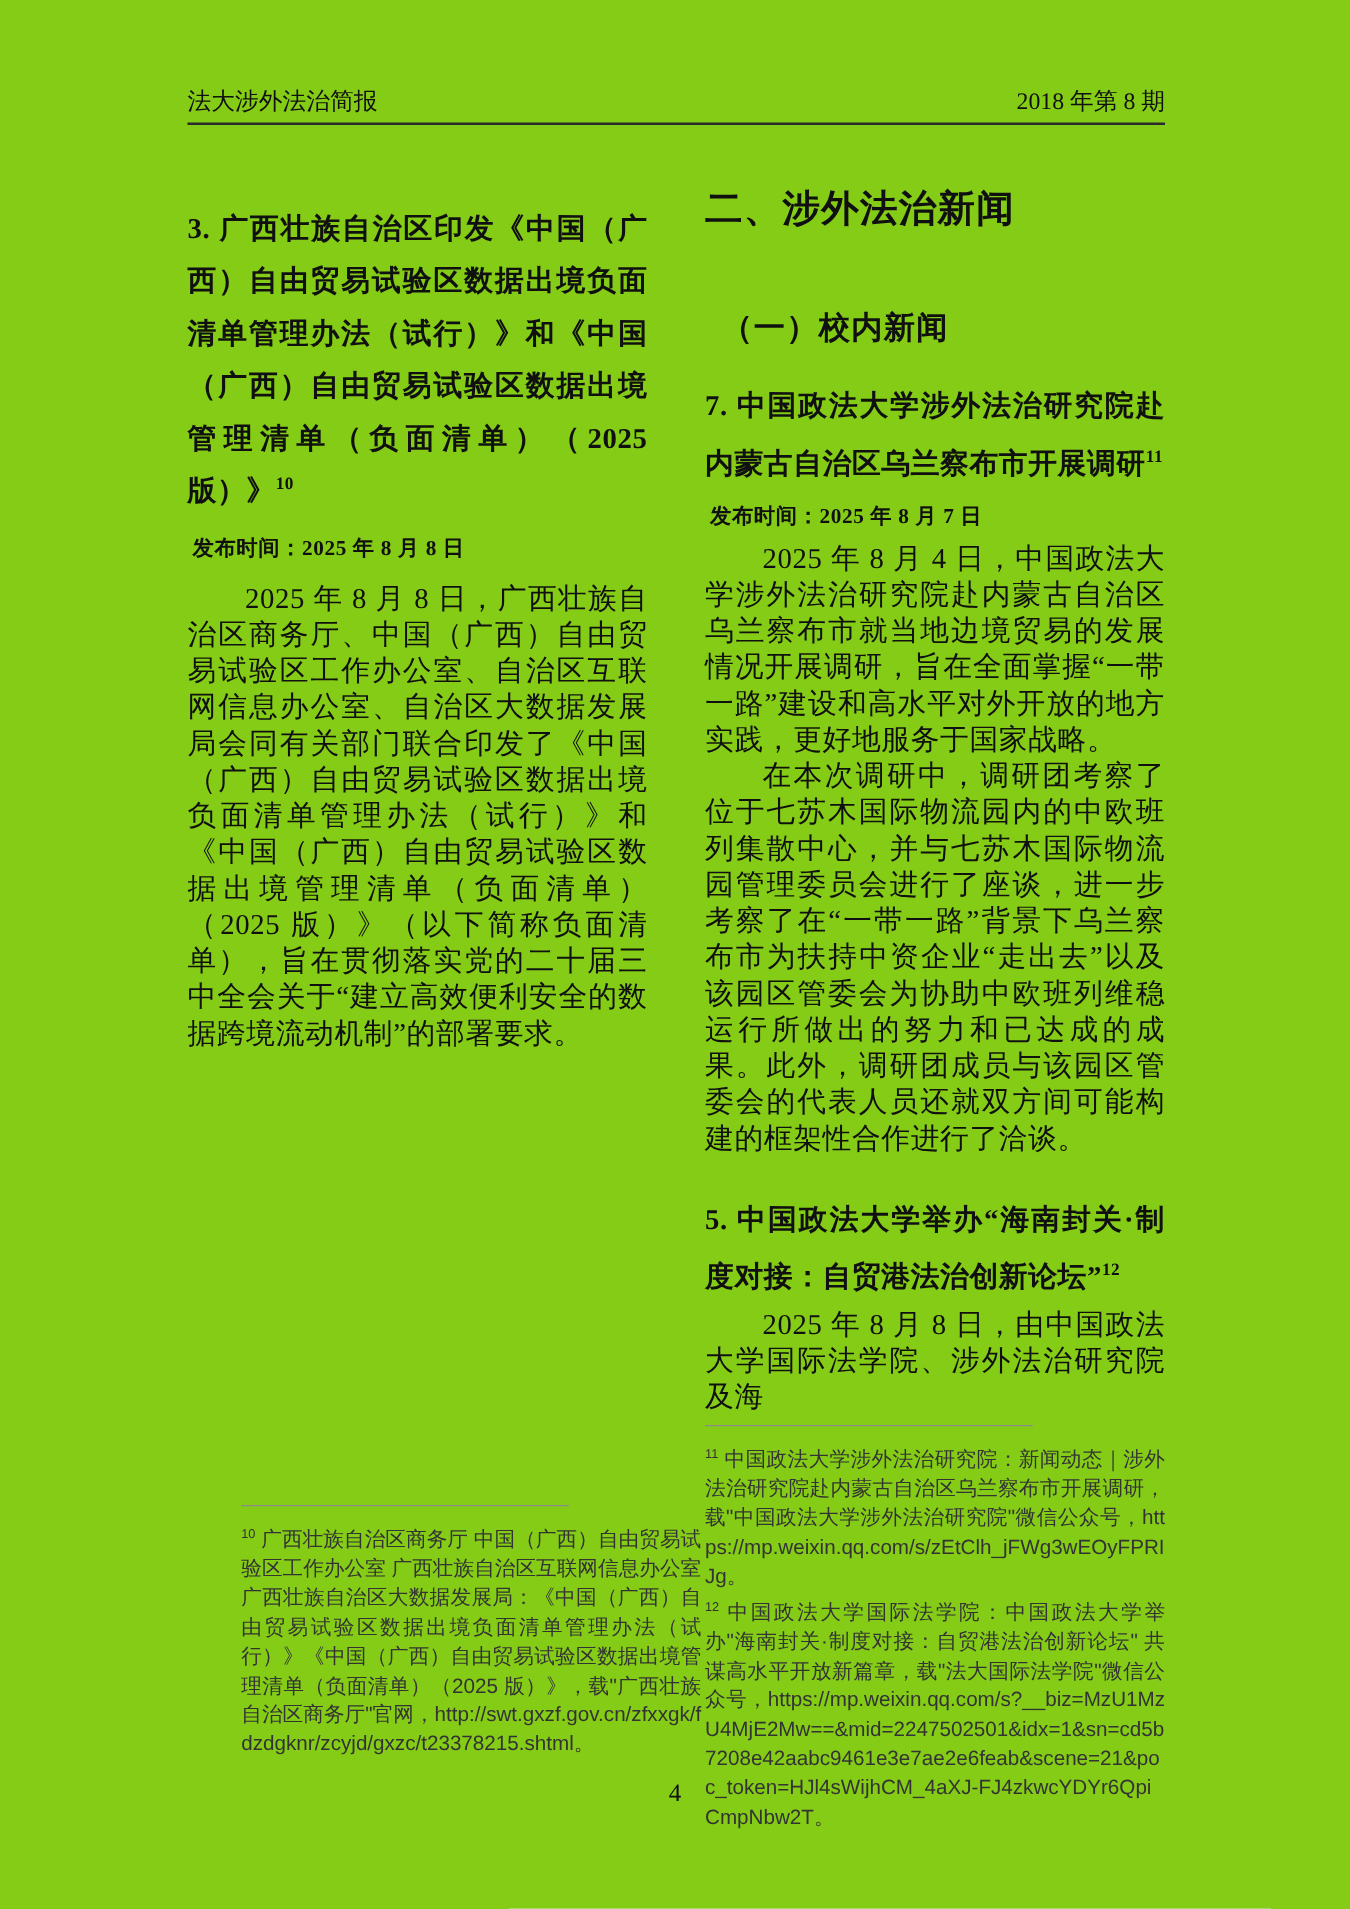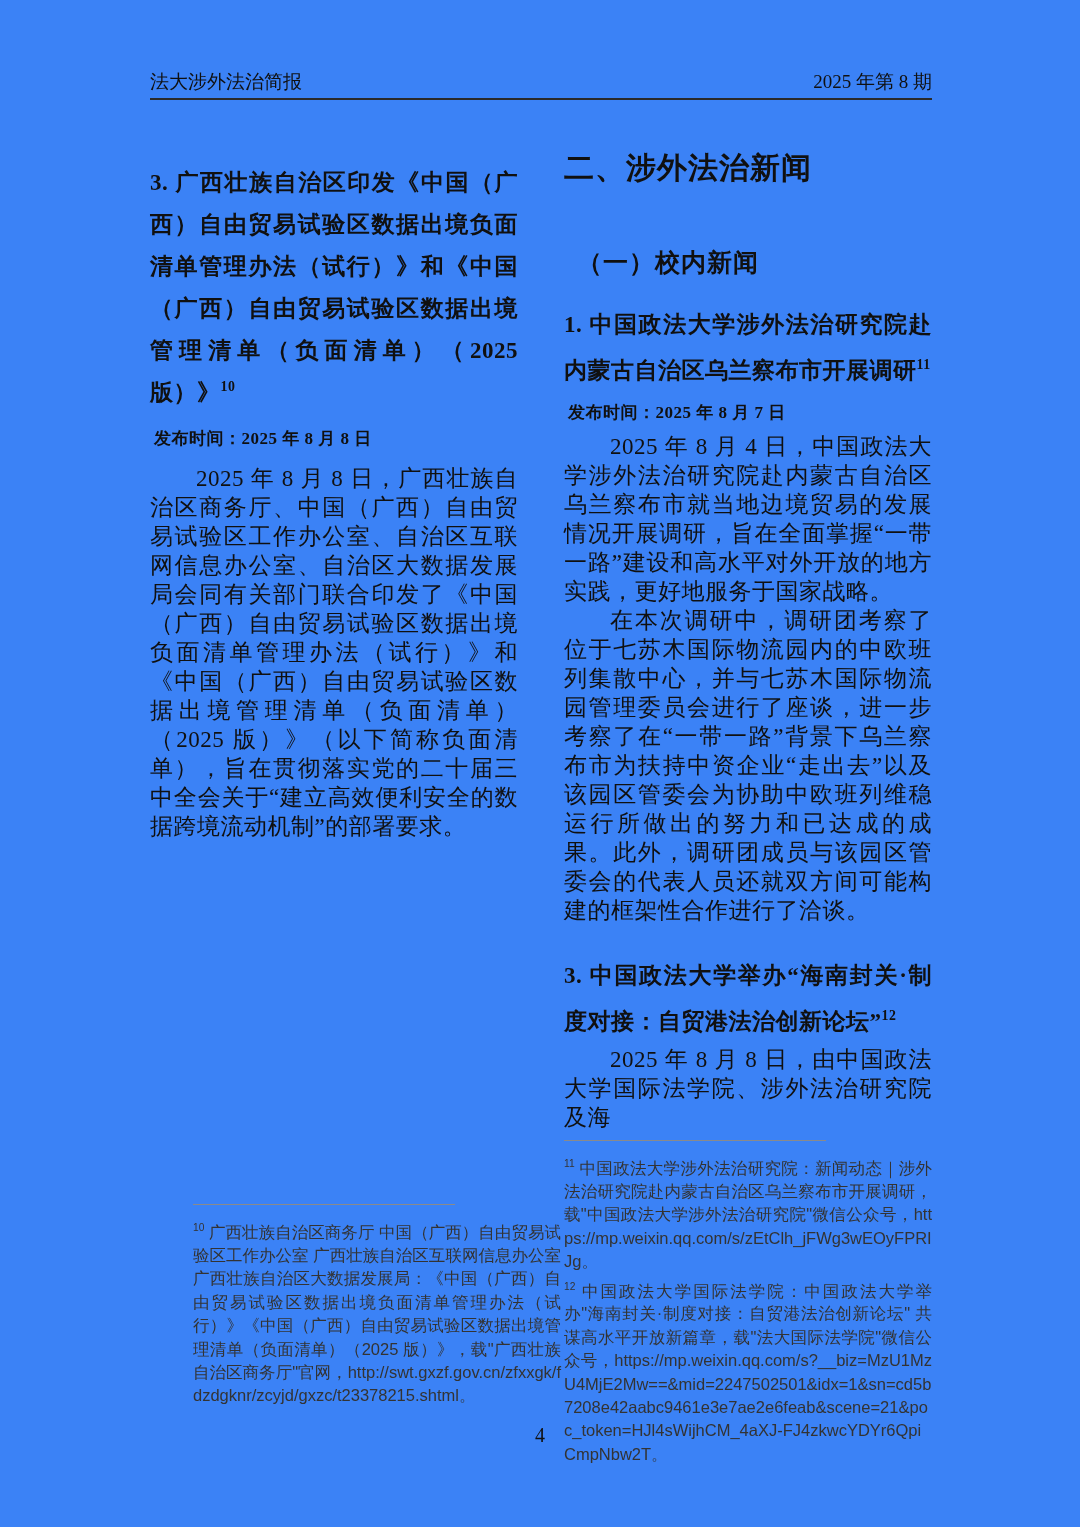--- a/index.html
+++ b/index.html
@@ -1,20 +1,20 @@
 <!DOCTYPE html>
 <html><head>
 <meta charset="utf-8">
 <style>
   html,body { margin:0; padding:0; background:#e8e8e8; }
   .page {
     position:relative;
     width:1080px; height:1527px;
     margin:0 auto;
-    background:#3b82f6;
+    background:#84cc16;
     color:#101010;
     font-family:"Liberation Serif","DejaVu Serif",serif;
     overflow:hidden;
   }
   
   .header {
     position:absolute; top:70px; left:150px; width:782px;
     display:flex; justify-content:space-between; align-items:flex-end;
     font-size:19px; line-height:24px;
     border-bottom:2px solid #2a2a2a;
@@ -94,21 +94,21 @@
     text-align:center; font-size:20px;
   }
 </style>
 </head>
 <body>
 
 <div class="page">
 
   <div class="header">
     <span>法大涉外法治简报</span>
-    <span>2025 年第 8 期</span>
+    <span>2018 年第 8 期</span>
   </div>
 
   <div class="columns">
 
     <div class="col">
 
       <p class="item-title mt34"><span>3. 广西壮族自治区印发《中国（广西）自由贸易试验区数据出境负面清单管理办法（试行）》和《中国（广西）自由贸易试验区数据出境管理清单（负面清单）（2025 版）》</span><sup class="fn-ref">10</sup></p>
 
       <p class="date-line">发布时间：2025 年 8 月 8 日</p>
 
@@ -119,29 +119,29 @@
         <div class="fn-sep"></div>
         <p class="fn-item"><sup>10</sup> <span>广西壮族自治区商务厅 中国（广西）自由贸易试验区工作办公室 广西壮族自治区互联网信息办公室 广西壮族自治区大数据发展局：《中国（广西）自由贸易试验区数据出境负面清单管理办法（试行）》《中国（广西）自由贸易试验区数据出境管理清单（负面清单）（2025 版）》，载"广西壮族自治区商务厅"官网，http://swt.gxzf.gov.cn/zfxxgk/fdzdgknr/zcyjd/gxzc/t23378215.shtml。</span></p>
       </div>
     </div>
 
     <div class="col">
       <h2 class="section-title mt20">二、涉外法治新闻</h2>
 
       <h3 class="subsection-title mt58">（一）校内新闻</h3>
 
-      <p class="item-title rc-title mt22"><span>1. 中国政法大学涉外法治研究院赴内蒙古自治区乌兰察布市开展调研</span><sup class="fn-ref">11</sup></p>
+      <p class="item-title rc-title mt22"><span>7. 中国政法大学涉外法治研究院赴内蒙古自治区乌兰察布市开展调研</span><sup class="fn-ref">11</sup></p>
 
       <p class="date-line date-line-tight">发布时间：2025 年 8 月 7 日</p>
 
       <p class="body-text indent">2025 年 8 月 4 日，中国政法大学涉外法治研究院赴内蒙古自治区乌兰察布市就当地边境贸易的发展情况开展调研，旨在全面掌握“一带一路”建设和高水平对外开放的地方实践，更好地服务于国家战略。</p>
 
       <p class="body-text indent">在本次调研中，调研团考察了位于七苏木国际物流园内的中欧班列集散中心，并与七苏木国际物流园管理委员会进行了座谈，进一步考察了在“一带一路”背景下乌兰察布市为扶持中资企业“走出去”以及该园区管委会为协助中欧班列维稳运行所做出的努力和已达成的成果。此外，调研团成员与该园区管委会的代表人员还就双方间可能构建的框架性合作进行了洽谈。</p>
 
-      <p class="item-title rc-title mt28"><span>3. 中国政法大学举办“海南封关·制度对接：自贸港法治创新论坛”</span><sup class="fn-ref">12</sup></p>
+      <p class="item-title rc-title mt28"><span>5. 中国政法大学举办“海南封关·制度对接：自贸港法治创新论坛”</span><sup class="fn-ref">12</sup></p>
 
 
       <p class="body-text indent">2025 年 8 月 8 日，由中国政法大学国际法学院、涉外法治研究院及海</p>
 
       <div class="footnotes fn-right">
         <div class="fn-sep"></div>
         <p class="fn-item"><sup>11</sup> <span>中国政法大学涉外法治研究院：新闻动态｜涉外法治研究院赴内蒙古自治区乌兰察布市开展调研，载"中国政法大学涉外法治研究院"微信公众号，https://mp.weixin.qq.com/s/zEtClh_jFWg3wEOyFPRIJg。</span></p>
         <p class="fn-item"><sup>12</sup> <span>中国政法大学国际法学院：中国政法大学举办"海南封关·制度对接：自贸港法治创新论坛" 共谋高水平开放新篇章，载"法大国际法学院"微信公众号，https://mp.weixin.qq.com/s?__biz=MzU1MzU4MjE2Mw==&amp;mid=2247502501&amp;idx=1&amp;sn=cd5b7208e42aabc9461e3e7ae2e6feab&amp;scene=21&amp;poc_token=HJl4sWijhCM_4aXJ-FJ4zkwcYDYr6QpiCmpNbw2T。</span></p>
       </div>
     </div>

